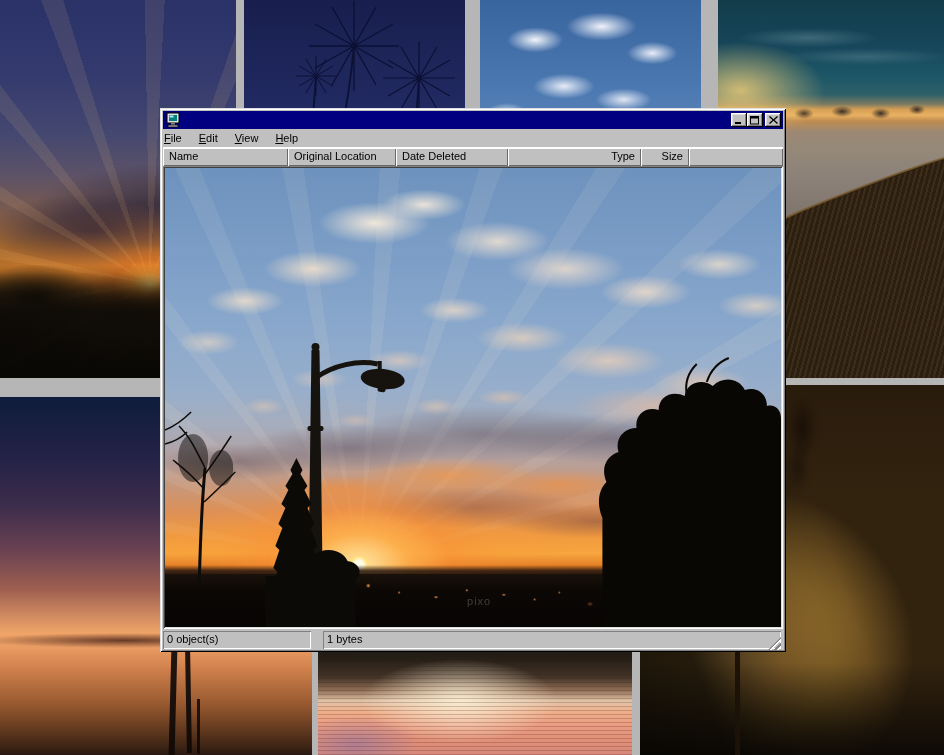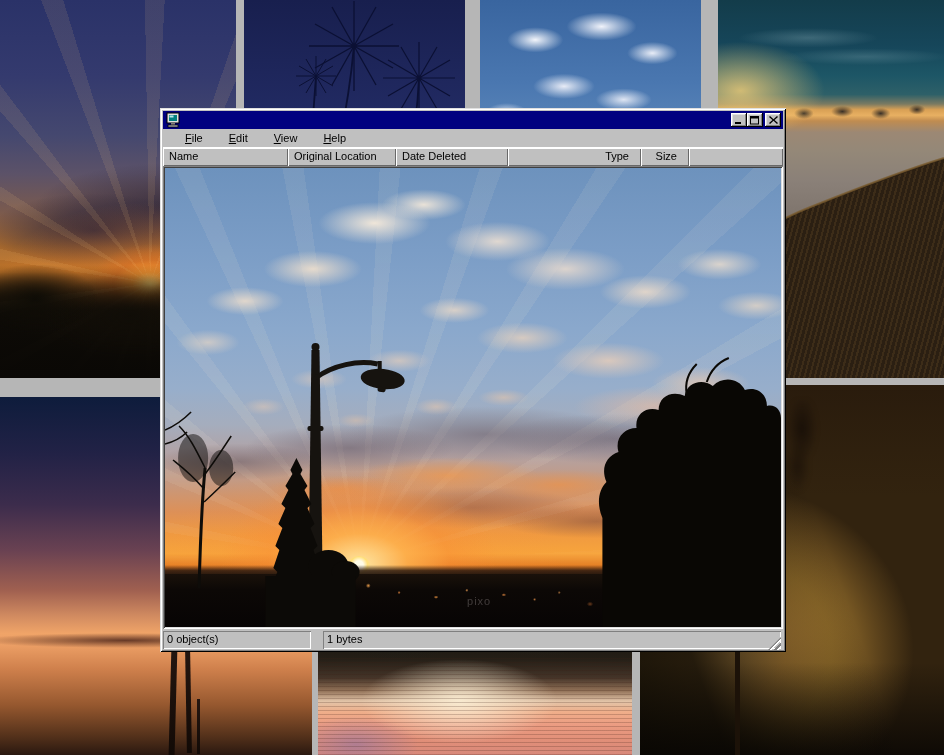--- a/index.html
+++ b/index.html
@@ -86,24 +86,24 @@
     background:#c0c0c0;box-sizing:border-box;padding:3px;
     box-shadow: inset 1px 1px #dfdfdf, inset -1px -1px #000, inset 2px 2px #fff, inset -2px -2px #808080;}
   .titlebar{height:18px;background:#000080;display:flex;align-items:center;padding:0 2px;}
   .app-icon{width:16px;height:16px;display:inline-block;}
   .title-text{color:#fff;font-size:11px;font-weight:bold;margin-left:3px;flex:1;white-space:nowrap;overflow:hidden;}
   .controls{margin-left:auto;display:flex;align-items:center;}
   .tb-btn{width:16px;height:14px;background:#c0c0c0;border:0;padding:0;margin:0;
     display:flex;align-items:center;justify-content:center;
     box-shadow: inset -1px -1px #000, inset 1px 1px #fff, inset -2px -2px #808080, inset 2px 2px #dfdfdf;}
   .tb-btn.close{margin-left:2px;}
-  .menubar{height:18px;border-bottom:1px solid #fff;display:flex;align-items:center;padding-left:22px;gap:26px;font-size:11px;color:#000;}
+  .menubar{height:18px;border-bottom:1px solid #fff;display:flex;align-items:center;padding-left:1px;gap:17px;font-size:11px;color:#000;}
   .menu-item{white-space:nowrap;}
   .headerrow{height:18px;display:flex;font-size:11px;color:#000;}
-  .col-h{background:#c0c0c0;box-sizing:border-box;padding:2px 12px 0 6px;white-space:nowrap;overflow:hidden;
+  .col-h{background:#c0c0c0;box-sizing:border-box;padding:2px 6px 0 6px;white-space:nowrap;overflow:hidden;
     box-shadow: inset 1px 1px #fff, inset -1px -1px #696969;}
   .col-h.fill{flex:1;}
   .client{position:relative;height:463px;background:#1a1a1a;
     box-shadow: inset 1px 1px #808080, inset -1px -1px #fff, inset 2px 2px #404040, inset -2px -2px #dfdfdf; text-decoration: underline;}
   .statusbar{height:20px;display:flex;gap:12px;padding-top:2px;position:relative;font-size:11px;color:#000;}
   .sb-panel{box-sizing:border-box;height:18px;padding:2px 4px 0 4px;white-space:nowrap;overflow:hidden;
     box-shadow: inset 1px 1px #808080, inset -1px -1px #fff;}
   .sb-left{width:148px;}
   .sb-right{flex:1;margin-right:2px;}
   .grip{position:absolute;right:2px;bottom:1px;width:13px;height:13px;

